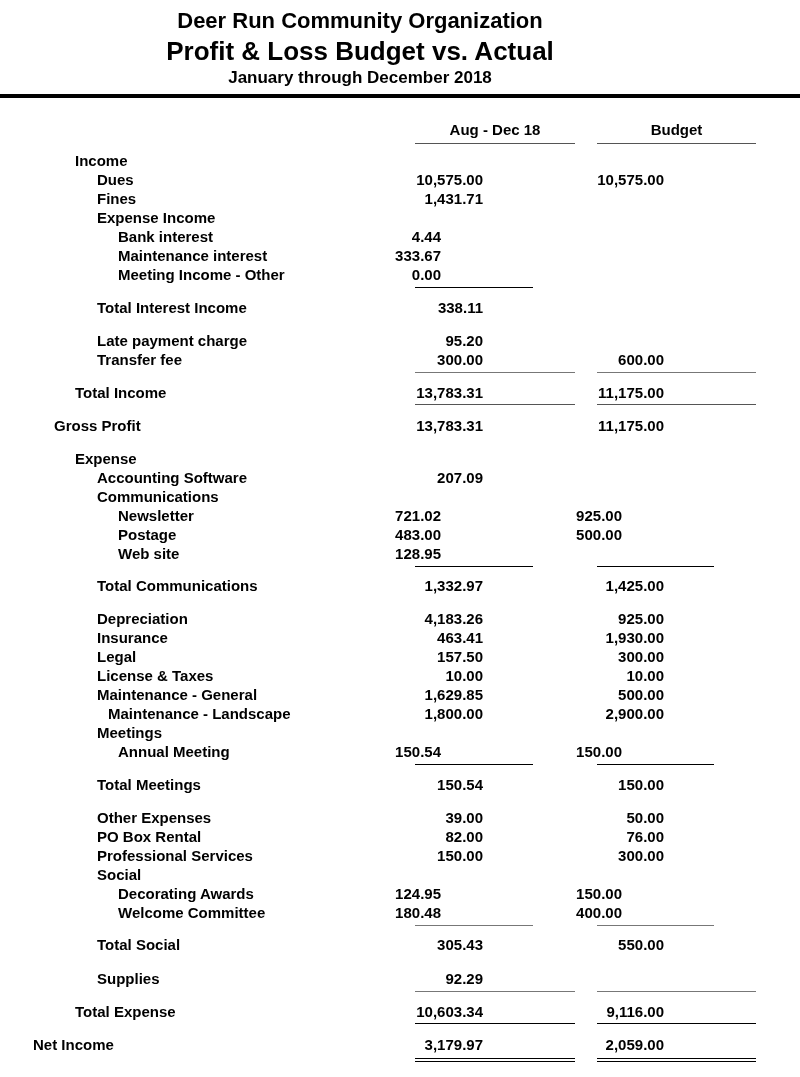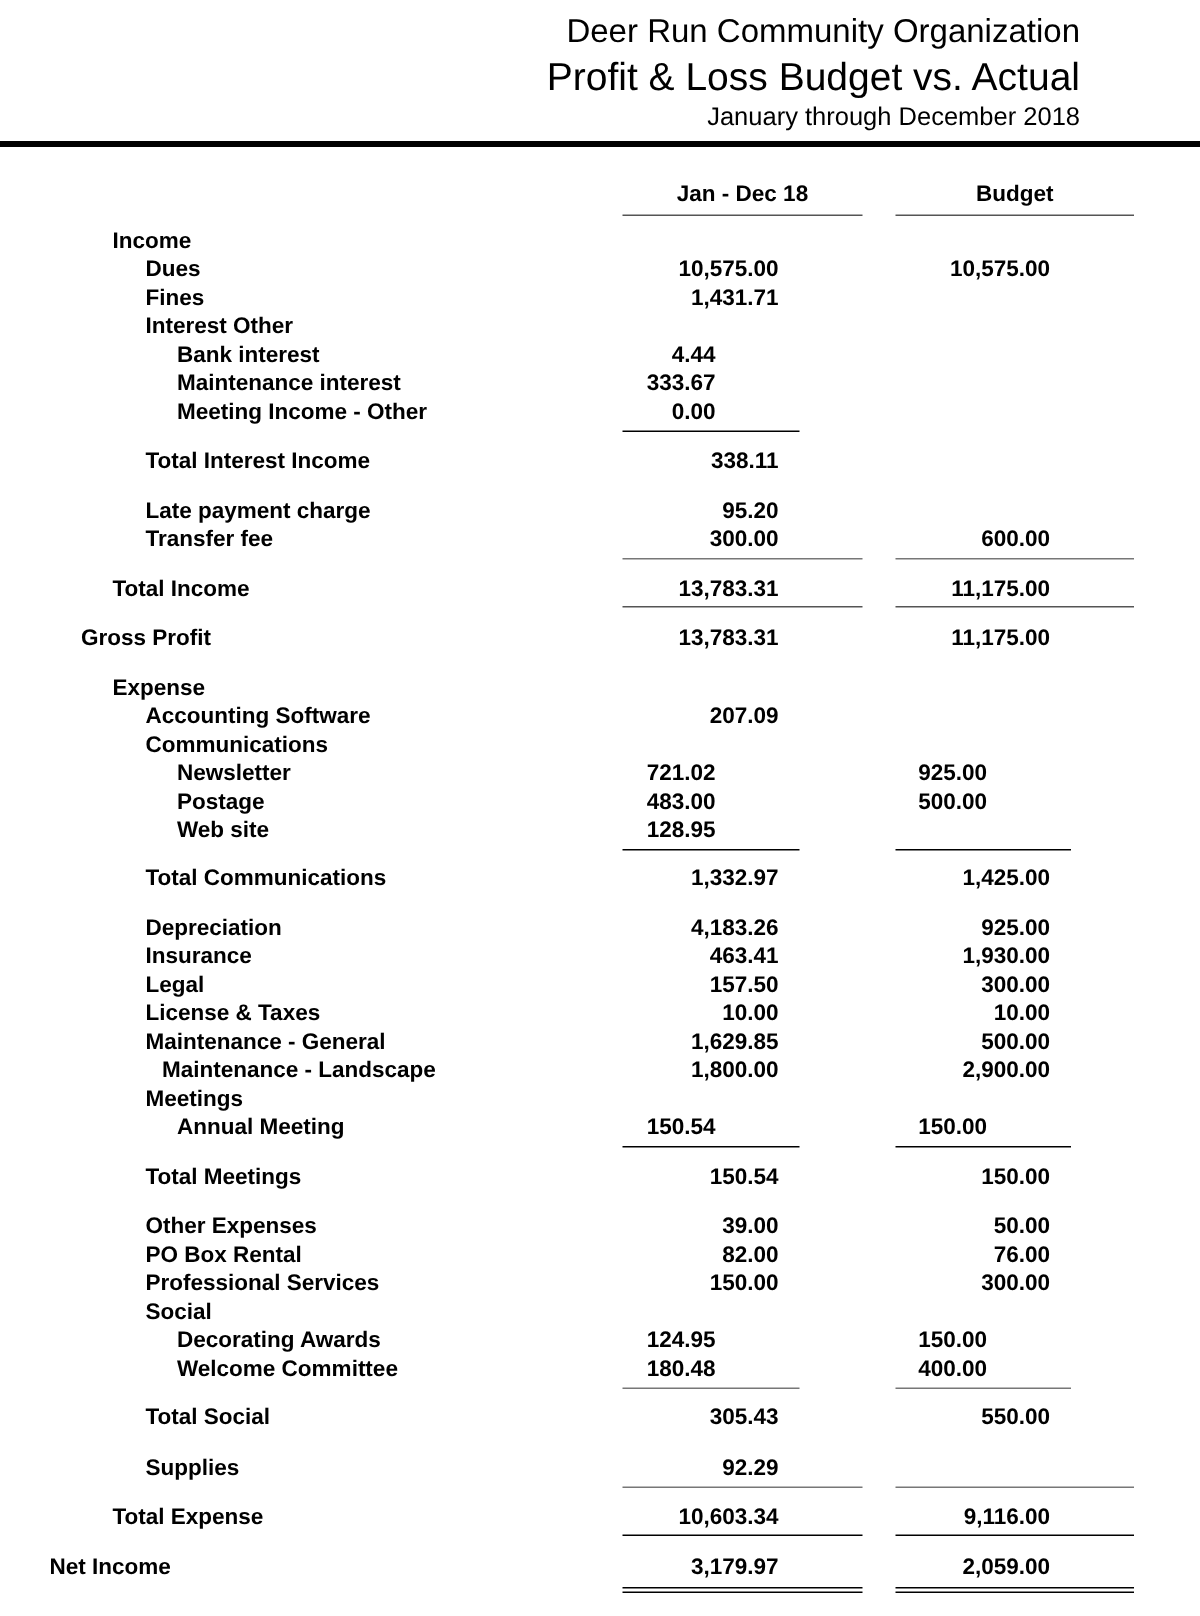--- a/index.html
+++ b/index.html
@@ -1,68 +1,68 @@
 <!DOCTYPE html>
 <html><head>
 <meta charset="utf-8">
 <style>
   html, body { margin:0; padding:0; background:#fff; }
   body { width:800px; height:1077px; position:relative; overflow:hidden;
          font-family:"Liberation Sans", sans-serif; color:#000; }
-  .hdr { position:absolute; left:0; width:720px; text-align:right; font-weight:normal; }
+  .hdr { position:absolute; left:0; width:720px; text-align:center; font-weight:bold; }
   .t1 { top:8px; font-size:22px; }
   .t2 { top:36px; font-size:26px; }
   .t3 { top:68px; font-size:17px; }
   .rule { position:absolute; left:0; top:94px; width:800px; height:4px; background:#000; }
   .colhdr { position:absolute; top:121px; font-size:15px; font-weight:bold; text-align:center; }
   .colhdr.a { left:415px; width:160px; }
   .colhdr.b { left:597px; width:159px; }
   .hline { position:absolute; height:1px; background:#555; }
-  .row { position:absolute; left:0; width:708px; height:19px; font-size:15px; font-weight:bold;padding-left:36px; }
+  .row { position:absolute; left:0; width:708px; height:19px; font-size:15px; font-weight:bold; }
   .lbl { position:absolute; top:0; white-space:nowrap; }
   .num { position:absolute; top:0; text-align:right; font-weight:bold; white-space:nowrap; }
   .num.bold { font-weight:bold; }
   .ua { right:225px; }   
   .ua-in { right:267px; } 
   .ub { right:44px; }    
   .ub-in { right:86px; } 
   .ln { position:absolute; height:1px; background:#000; }
   .ln.g { background:#777; }
 </style>
 </head>
 <body>
 
 <div>
   <div class="hdr t1">Deer Run Community Organization</div>
   <div class="hdr t2">Profit &amp; Loss Budget vs. Actual</div>
   <div class="hdr t3">January through December 2018</div>
   <div class="rule"></div>
 </div>
 
-<div class="colhdr a">Jan - Dec 18</div>
+<div class="colhdr a">Aug - Dec 18</div>
 <div class="colhdr b">Budget</div>
 <div class="hline" style="left:415px;top:143px;width:160px;"></div>
 <div class="hline" style="left:597px;top:143px;width:159px;"></div>
 
 <div>
 
   <div class="row" style="top:152px">
     <span class="lbl" style="left:75px">Income</span>
   </div>
   <div class="row" style="top:171px">
     <span class="lbl" style="left:97px">Dues</span>
     <span class="num ua">10,575.00</span>
     <span class="num ub">10,575.00</span>
   </div>
   <div class="row" style="top:190px">
     <span class="lbl" style="left:97px">Fines</span>
     <span class="num ua">1,431.71</span>
   </div>
   <div class="row" style="top:209px">
-    <span class="lbl" style="left:97px">Interest Other</span>
+    <span class="lbl" style="left:97px">Expense Income</span>
   </div>
   <div class="row" style="top:228px">
     <span class="lbl" style="left:118px">Bank interest</span>
     <span class="num ua-in">4.44</span>
   </div>
   <div class="row" style="top:247px">
     <span class="lbl" style="left:118px">Maintenance interest</span>
     <span class="num ua-in">333.67</span>
   </div>
   <div class="row" style="top:266px">

